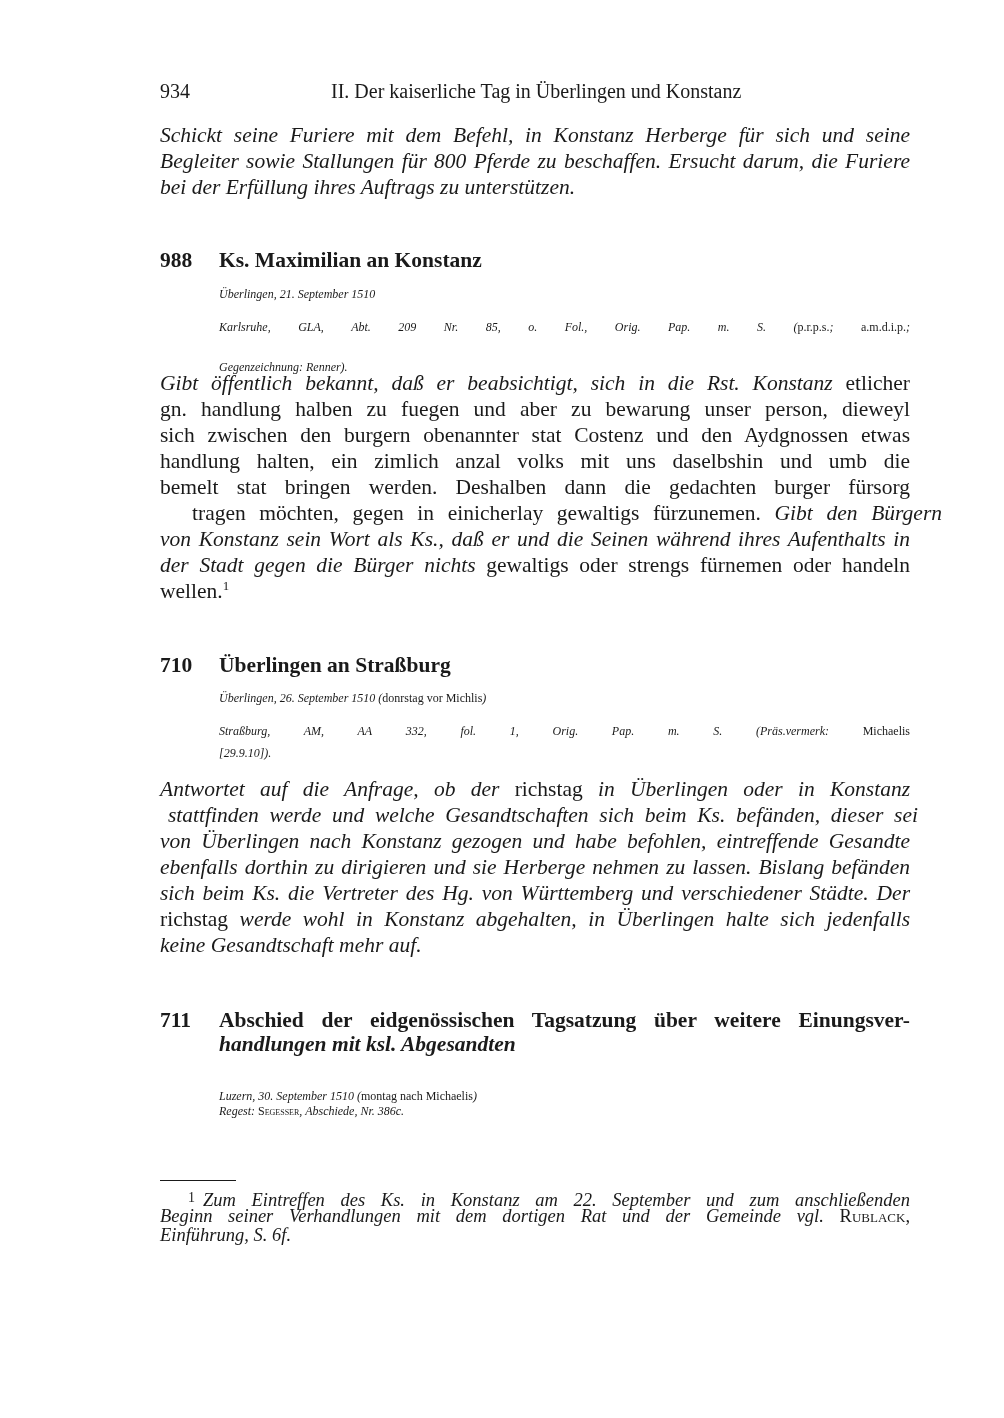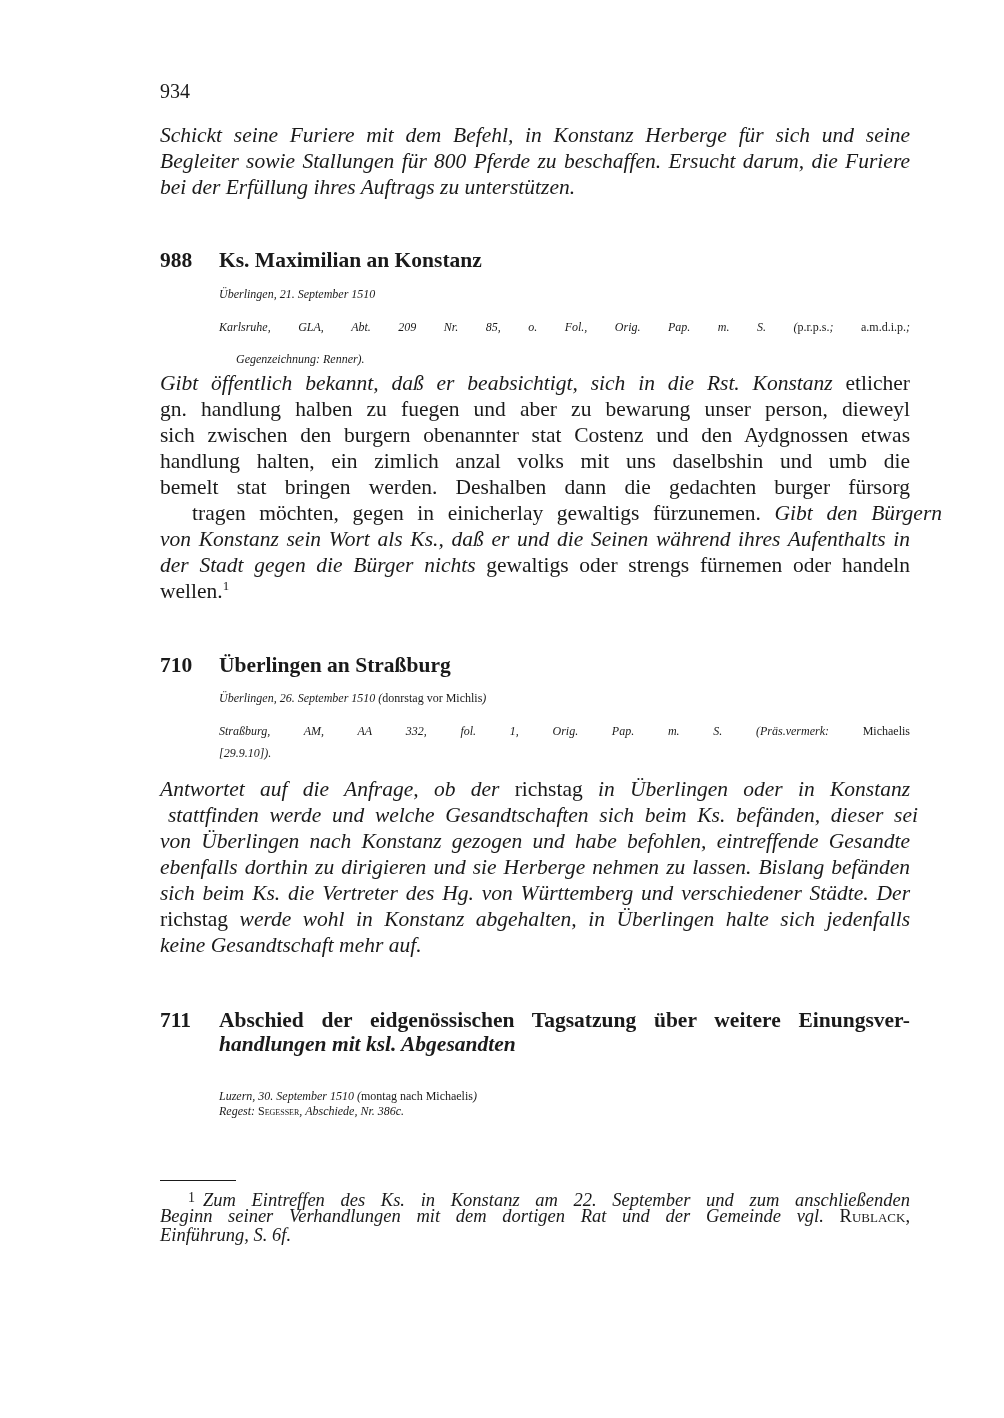--- a/index.html
+++ b/index.html
@@ -20,35 +20,36 @@
   .fn { font-size: 18.5px; line-height: 19px; }
   .running-head { position: absolute; top: 80px; font-size: 20px; }
   .fn-rule { position: absolute; left: 160px; top: 1180px; width: 76px; height: 0; border-top: 1px solid #1a1a1a; }
 </style>
 </head>
 <body>
 
 <div class="page">
 
   <div class="running-head" style="left:160px;">934</div>
+  <div class="running-head" style="left:331px;">II. Der kaiserliche Tag in Überlingen und Konstanz</div>
 
   <div>
     <div class="line body-text just i" style="top:122px;">Schickt seine Furiere mit dem Befehl, in Konstanz Herberge für sich und seine</div>
     <div class="line body-text just i" style="top:148px;">Begleiter sowie Stallungen für 800 Pferde zu beschaffen. Ersucht darum, die Furiere</div>
     <div class="line body-text i" style="top:174px;">bei der Erfüllung ihres Auftrags zu unterstützen.</div>
   </div>
 
   <div>
     <div class="head-num" style="top:248px;">988</div>
     <div class="head-title" style="top:248px;font-family:Liberation Serif, serif;">Ks. Maximilian an Konstanz</div>
     <div class="line indent meta i" style="top:283px;">Überlingen, 21. September 1510</div>
     <div class="line indent meta just i" style="top:316px;">
       <span>Karlsruhe, GLA, Abt. 209 Nr. 85, o. Fol., Orig. Pap. m. S. (</span><span class="r">p.r.p.s.</span><span>;</span> <span class="r">a.m.d.i.p.</span><span>;</span>
     </div>
-    <div class="line indent meta i" style="top:348px;margin-left:17px;">Gegenzeichnung: Renner).</div>
+    <div class="line indent meta i" style="top:356px;">Gegenzeichnung: Renner).</div>
 
     <div>
       <div class="line body-text just" style="top:370px;"><span class="i">Gibt öffentlich bekannt, daß er beabsichtigt, sich in die Rst. Konstanz</span><span> etlicher</span></div>
       <div class="line body-text just" style="top:396px;">gn. handlung halben zu fuegen und aber zu bewarung unser person, dieweyl</div>
       <div class="line body-text just" style="top:422px;">sich zwischen den burgern obenannter stat Costenz und den Aydgnossen etwas</div>
       <div class="line body-text just" style="top:448px;">handlung halten, ein zimlich anzal volks mit uns daselbshin und umb die</div>
       <div class="line body-text just" style="top:474px;">bemelt stat bringen werden. Deshalben dann die gedachten burger fürsorg</div>
       <div class="line body-text just" style="top:500px;margin-left:32px;"><span>tragen möchten, gegen in einicherlay gewaltigs fürzunemen. </span><span class="i">Gibt den Bürgern</span></div>
       <div class="line body-text just i" style="top:526px;">von Konstanz sein Wort als Ks., daß er und die Seinen während ihres Aufenthalts in</div>
       <div class="line body-text just" style="top:552px;"><span class="i">der Stadt gegen die Bürger nichts</span><span> gewaltigs oder strengs fürnemen oder handeln</span></div>

